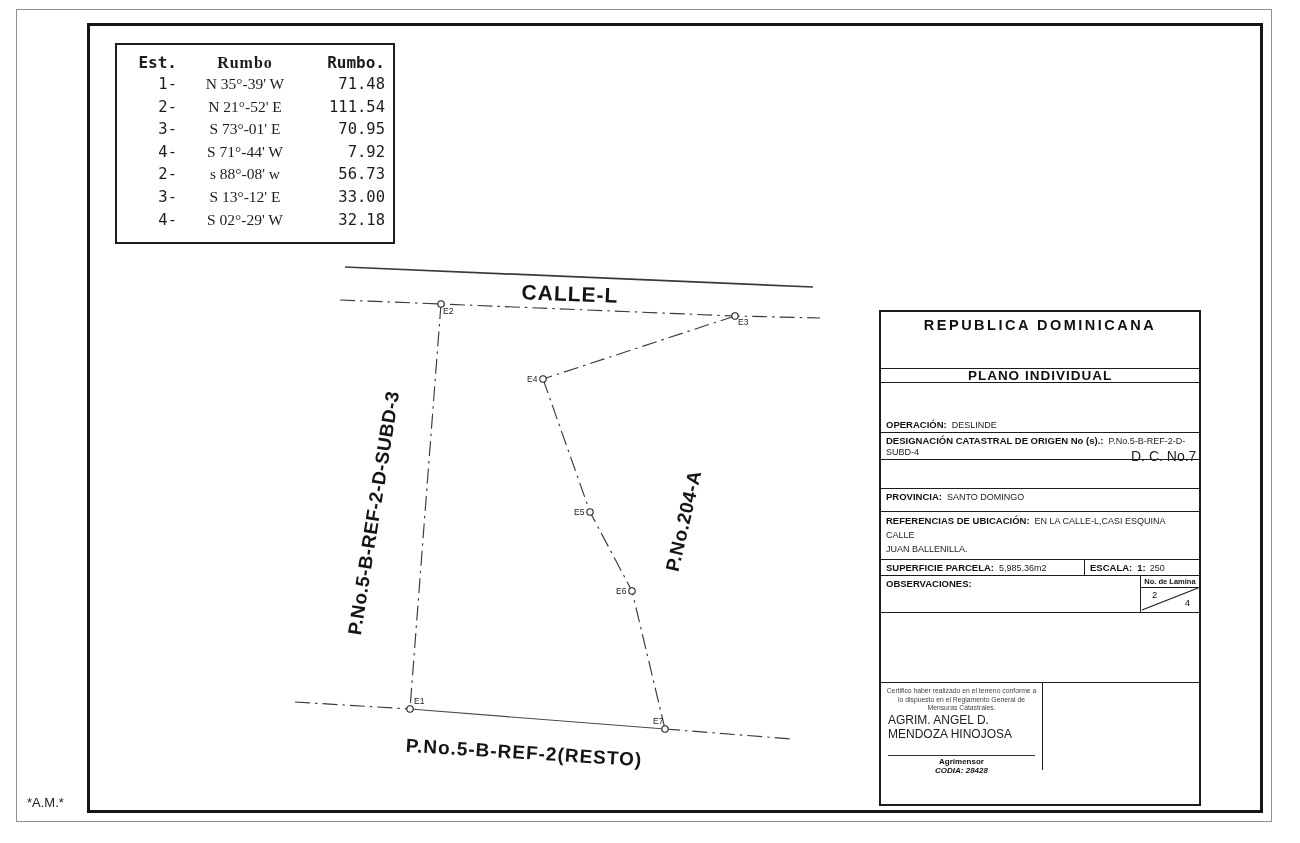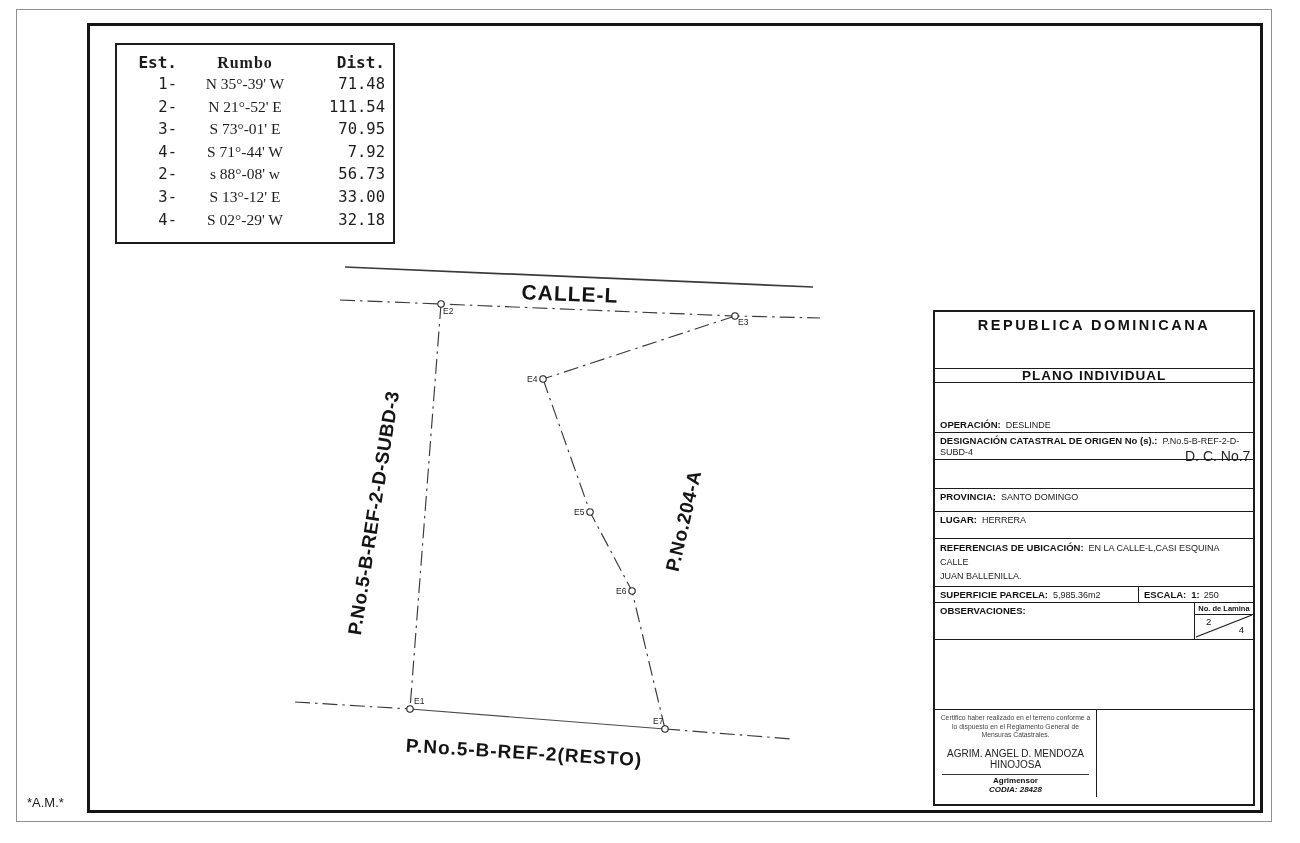--- a/index.html
+++ b/index.html
@@ -28,21 +28,21 @@
   .dashdot{stroke:#3a3a3a;stroke-width:1.15;fill:none;stroke-dasharray:15 5 2.5 5;}
   .vtx{fill:#fff;stroke:#222;stroke-width:1.1;}
   .vlbl{font-family:"Liberation Sans",sans-serif;font-size:8.5px;fill:#222;}
   .plbl{position:absolute;font-weight:bold;color:#141414;white-space:nowrap;}
   .lbl-street{font-size:21px;letter-spacing:1px;transform:translate(-50%,-50%) rotate(2.2deg);}
   .lbl-left{font-size:19px;letter-spacing:.5px;transform:translate(-50%,-50%) rotate(-81deg);}
   .lbl-right{font-size:19px;letter-spacing:.5px;transform:translate(-50%,-50%) rotate(-77deg);}
   .lbl-bottom{font-size:19px;letter-spacing:1px;transform:translate(-50%,-50%) rotate(3.5deg);}
 
   
-  .tblock{position:absolute;left:933px;top:310px;width:322px;height:496px;
+  .tblock{position:absolute;left:879px;top:310px;width:322px;height:496px;
         border:2px solid #1c1c1c;box-sizing:border-box;font-size:9.5px;}
   .trow{box-sizing:border-box;border-bottom:1.5px solid #1c1c1c;padding:2px 5px;position:relative;}
   .trow:last-child{border-bottom:none;}
   .tb-country{height:57px;text-align:center;font-weight:bold;font-size:14.5px;
         letter-spacing:2.5px;padding-top:5px;}
   .tb-plano{height:14px;text-align:center;font-weight:bold;font-size:13.5px;
         letter-spacing:1px;padding:0;line-height:14px;}
   .tb-operacion{height:16px;margin-top:34px;}
   .tb-designacion{height:27px;}
   .tb-blank{height:29px;}
@@ -65,22 +65,22 @@
   .lamina-box{position:absolute;right:-1px;top:-1px;width:60px;height:38px;
         border:1.5px solid #1c1c1c;box-sizing:border-box;}
   .lamina-head{font-size:7.5px;font-weight:bold;text-align:center;line-height:11px;
         border-bottom:1px solid #1c1c1c;}
   .lamina-num2{position:absolute;left:11px;top:13px;font-size:9.5px;}
   .lamina-num4{position:absolute;right:9px;top:21px;font-size:9.5px;}
   .cert-left{width:162px;box-sizing:border-box;border-right:1.5px solid #1c1c1c;
         display:flex;flex-direction:column;padding:4px 3px 3px;}
   .cert-right{flex:1;}
   .cert-text{font-size:6.8px;color:#444;text-align:center;line-height:8.5px;}
-  .cert-name{margin-top:auto;font-size:10px;text-align:center;color:#222;
-        border-bottom:1.5px solid #333;padding-bottom:4px;margin-left:4px;margin-right:4px;}
+  .cert-name{margin-top:auto;font-size:12px;color:#222;
+        border-bottom:1.5px solid #333;padding-bottom:14px;margin-left:4px;margin-right:4px;}
   .cert-role{font-size:8px;font-weight:bold;text-align:center;margin-top:1px;}
   .cert-codia{font-size:8px;font-weight:bold;text-align:center;font-style:italic;}
 
   .footer-note{position:absolute;left:27px;top:795px;font-size:13px;color:#222;}
 </style>
 </head>
 <body>
 
 <div class="page">
 
@@ -114,21 +114,21 @@
 
   <div class="plbl lbl-street" style="left:570px;top:294px;">CALLE-L</div>
   <div class="plbl lbl-left" style="left:374px;top:513px;">P.No.5-B-REF-2-D-SUBD-3</div>
   <div class="plbl lbl-right" style="left:684px;top:521px;">P.No.204-A</div>
   <div class="plbl lbl-bottom" style="left:524px;top:753px;">P.No.5-B-REF-2(RESTO)</div>
 
   <div class="btable">
     <div class="t-header">
       <span class="c-est">Est.</span>
       <span class="c-rumbo">Rumbo</span>
-      <span class="c-dist">Dist.</span>
+      <span class="c-dist">Rumbo.</span>
     </div>
     <div>
         <div class="t-row">
           <span class="c-est">1-</span>
           <span class="c-rumbo">N 35°-39' W</span>
           <span class="c-dist">71.48</span>
         </div>
         <div class="t-row">
           <span class="c-est">2-</span>
           <span class="c-rumbo">N 21°-52' E</span>
@@ -168,23 +168,20 @@
     <div class="trow tb-operacion">
       <span class="blabel">OPERACIÓN:</span><span class="bval">DESLINDE</span>
     </div>
     <div class="trow tb-designacion">
       <span class="blabel">DESIGNACIÓN CATASTRAL DE ORIGEN No (s).:</span><span class="bval">P.No.5-B-REF-2-D-SUBD-4</span>
       <span class="desig2">D. C. No.7</span>
     </div>
     <div class="trow tb-blank"></div>
     <div class="trow tb-provincia">
       <span class="blabel">PROVINCIA:</span><span class="bval">SANTO DOMINGO</span>
-    </div>
-    <div class="trow tb-lugar">
-      <span class="blabel">LUGAR:</span><span class="bval">HERRERA</span>
     </div>
     <div class="trow tb-referencias">
       <span class="blabel">REFERENCIAS DE UBICACIÓN:</span><span class="bval">EN  LA  CALLE-L,CASI  ESQUINA  CALLE</span>
       <br><span class="bval">JUAN BALLENILLA.</span>
     </div>
     <div class="trow tb-superficie">
       <div class="sup-cell">
         <span class="blabel">SUPERFICIE PARCELA:</span><span class="bval">5,985.36m2</span>
       </div>
       <div class="esc-cell">

